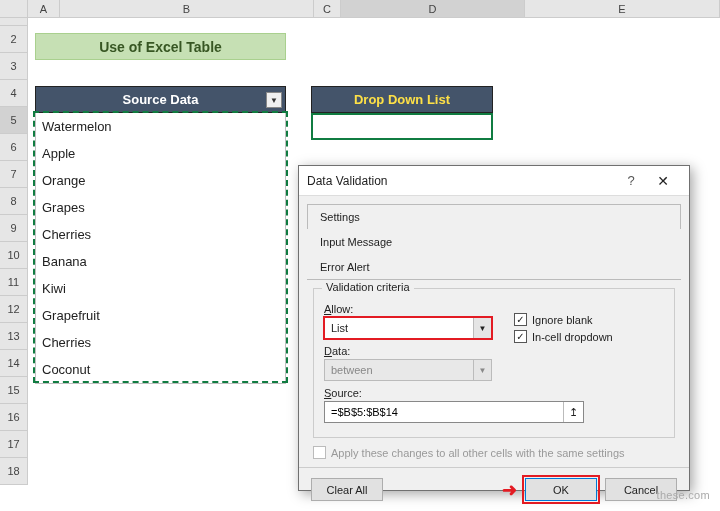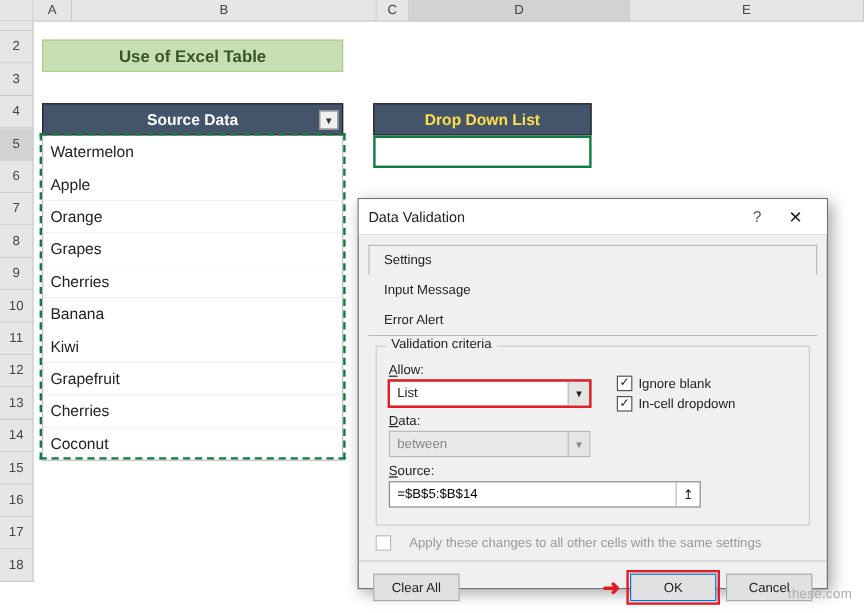--- a/index.html
+++ b/index.html
@@ -56,21 +56,21 @@
 .checks { position: absolute; left: 200px; top: 24px; }
 .check { display: flex; align-items: center; margin-bottom: 4px; gap: 5px; }
 .chkbox { width: 13px; height: 13px; border: 1px solid #555; background: #fff; display: flex; align-items: center; justify-content: center; font-size: 10px; line-height: 1; }
 
 .srcwrap { display: flex; width: 260px; height: 22px; border: 1px solid #888; background: #fff; align-items: center; }
 .srcwrap input { flex: 1; border: none; outline: none; padding: 0 6px; font-size: 11px; background: transparent; }
 .srcwrap .pick { width: 20px; height: 100%; border-left: 1px solid #bbb; display: flex; align-items: center; justify-content: center; font-size: 11px; }
 
 .redbox { outline: 2px solid #e31b23; outline-offset: -1px; }
 
-.apply { display: flex; align-items: center; gap: 15px; margin: 0 14px 8px 14px; color: #999; }
+.apply { display: flex; align-items: center; gap: 5px; margin: 0 14px 8px 14px; color: #999; }
 .apply .chkbox { border-color: #bbb; }
 
 .dlg-btns { border-top: 1px solid #ccc; padding: 10px 12px; display: flex; align-items: center; gap: 8px; }
 .btn { min-width: 72px; height: 23px; background: #e1e1e1; border: 1px solid #adadad; font-size: 11px; cursor: pointer; display: flex; align-items: center; justify-content: center; }
 .btn.ok { border: 1px solid #0078d7; outline: 1px solid #0078d7; }
 
 .arrow { color: #e31b23; font-size: 18px; font-weight: bold; }
 
 .watermark { position: absolute; right: 10px; bottom: 10px; color: #aaa; font-size: 11px; letter-spacing: .3px; }
 </style>

